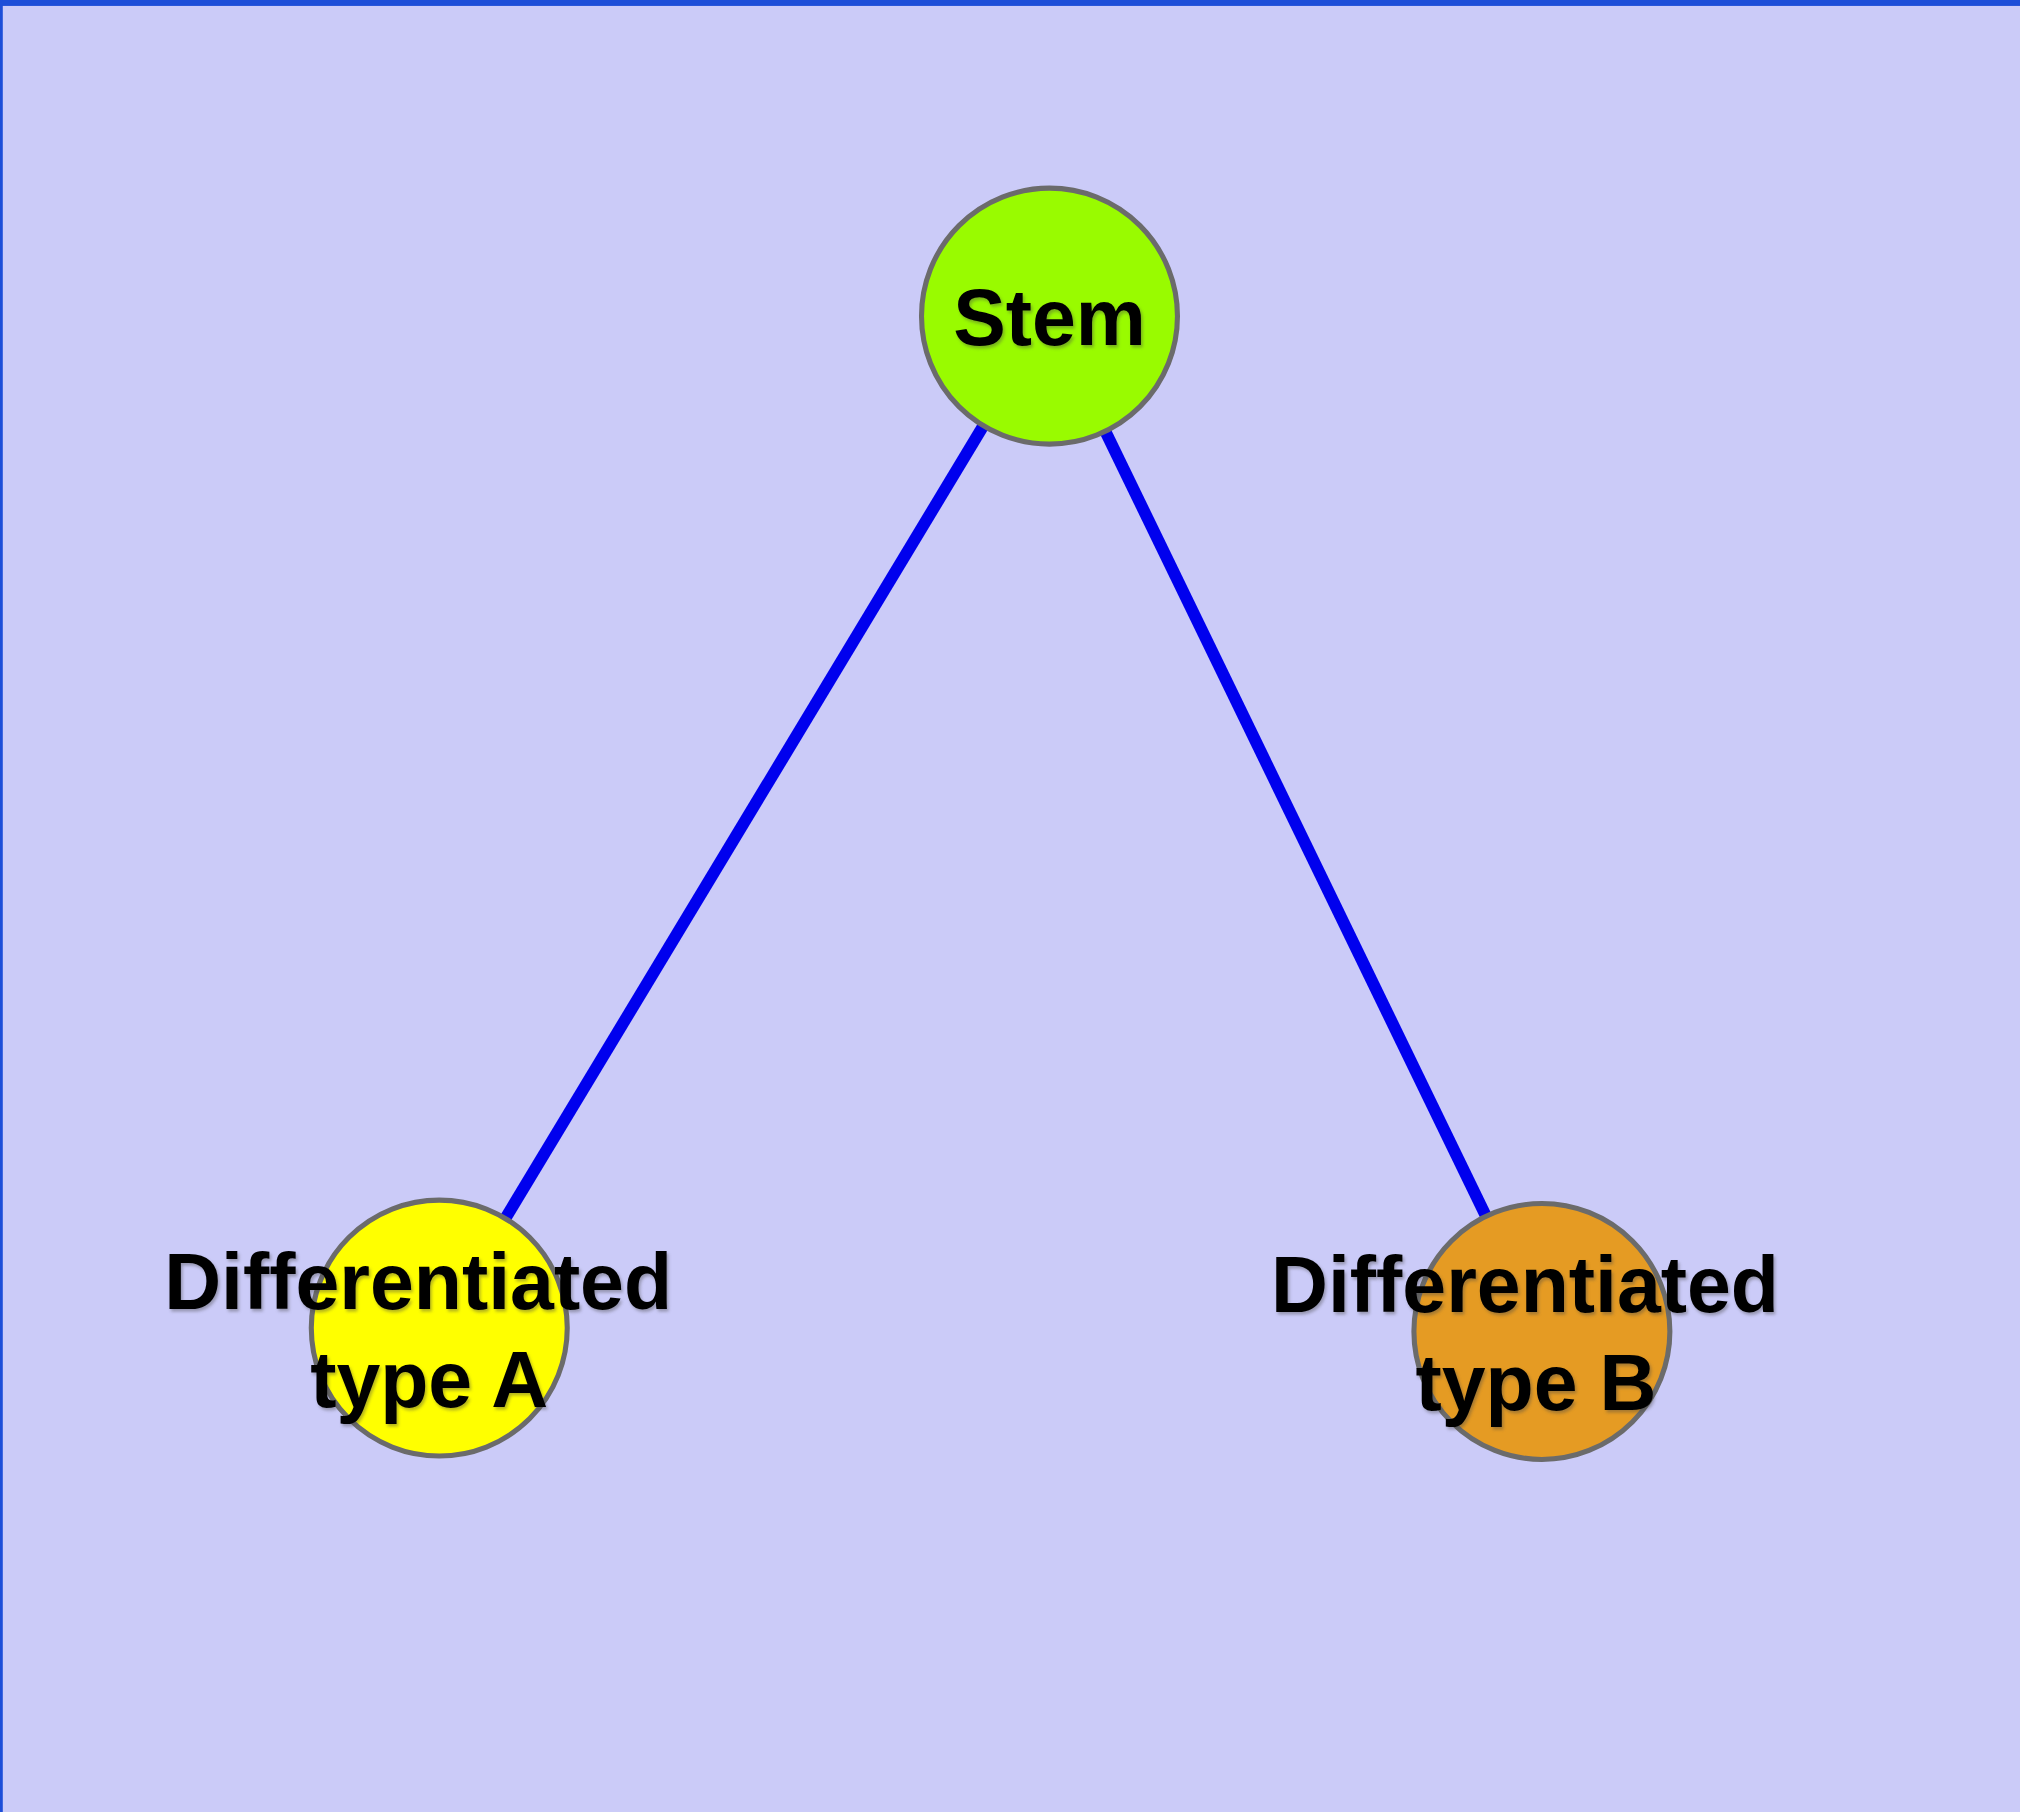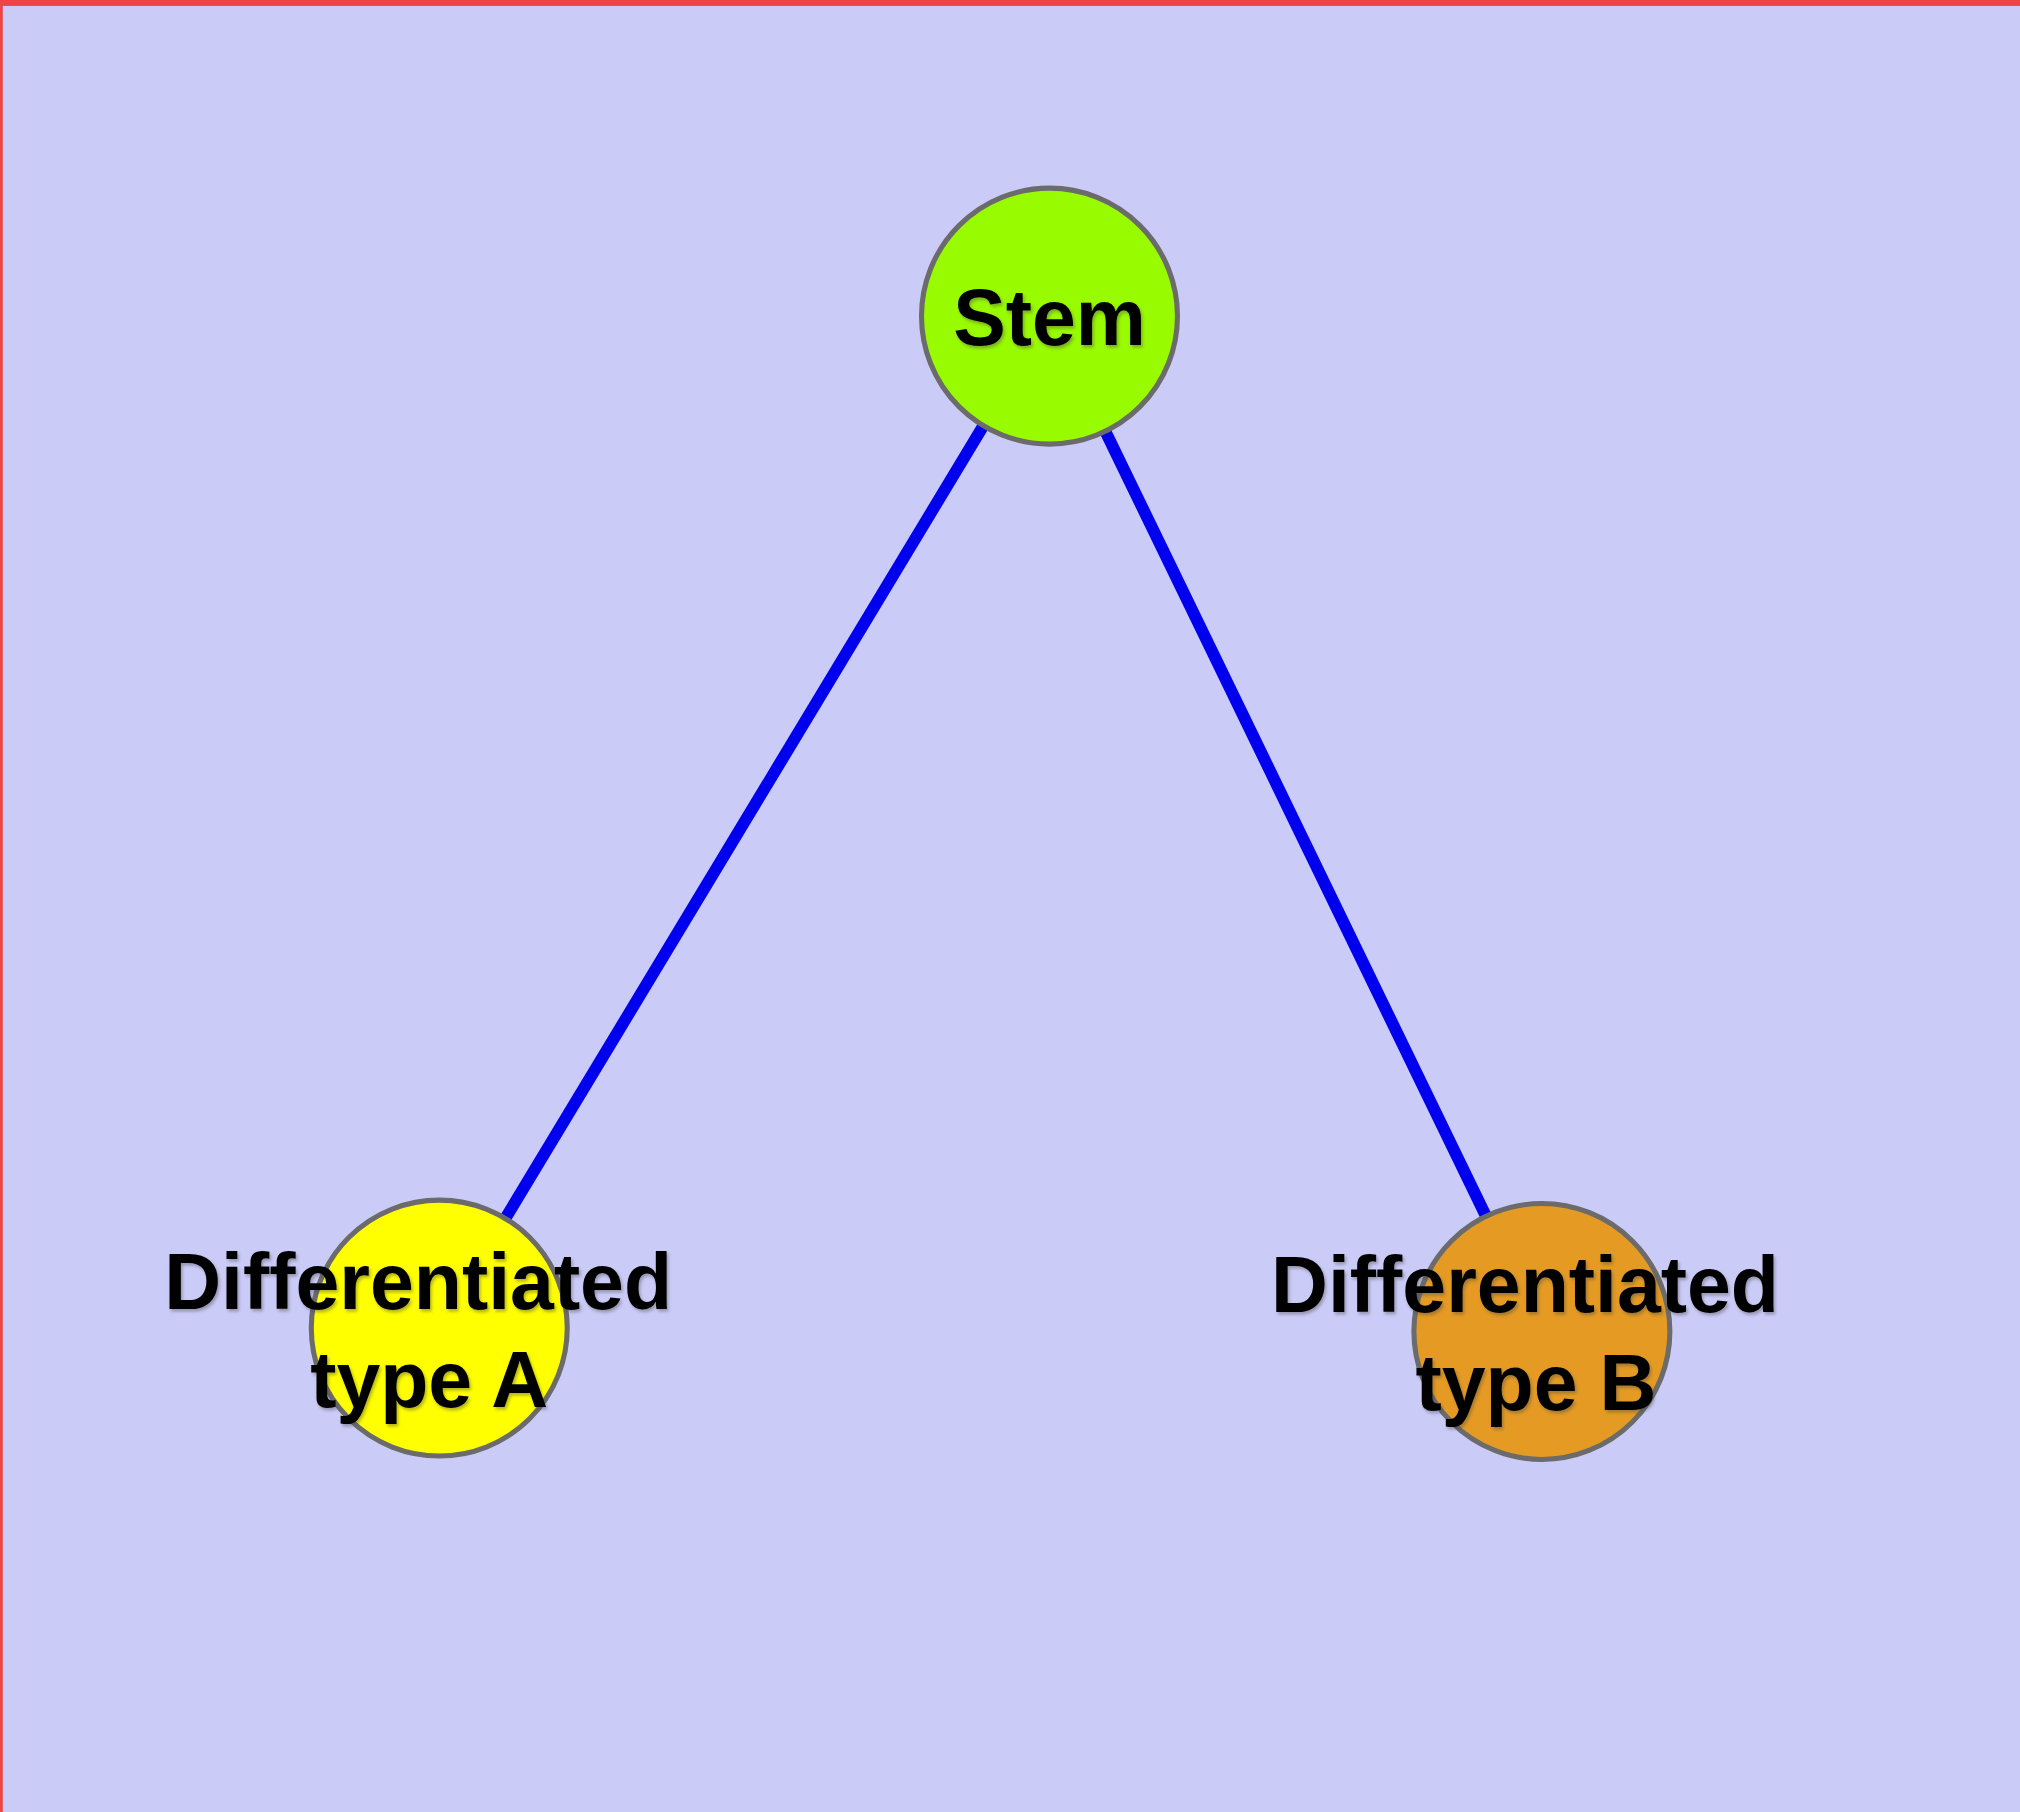--- a/index.html
+++ b/index.html
@@ -4,21 +4,21 @@
 <style>
   html, body {
     margin: 0;
     padding: 0;
     background: #ffffff;
   }
   .canvas-wrap {
     position: relative;
     width: 2021px;
     height: 1812px;
-    background: #ef4444;
+    background: #1d4ed8;
     overflow: hidden;
   }
   svg.diagram {
     position: absolute;
     left: 0;
     top: 0;
     display: block;
   }
   .edge {
     stroke-width: 14px;

